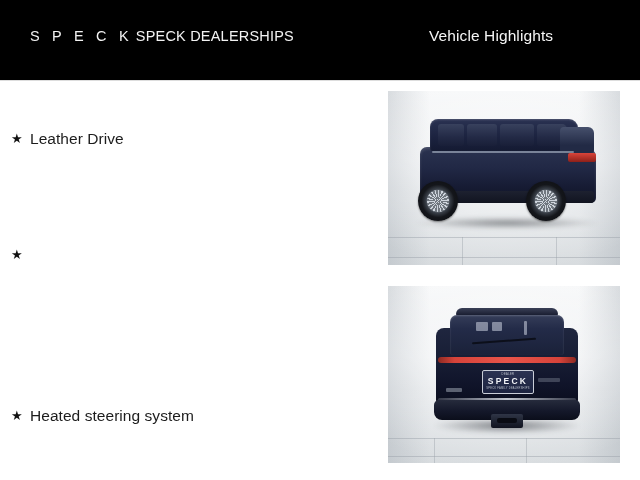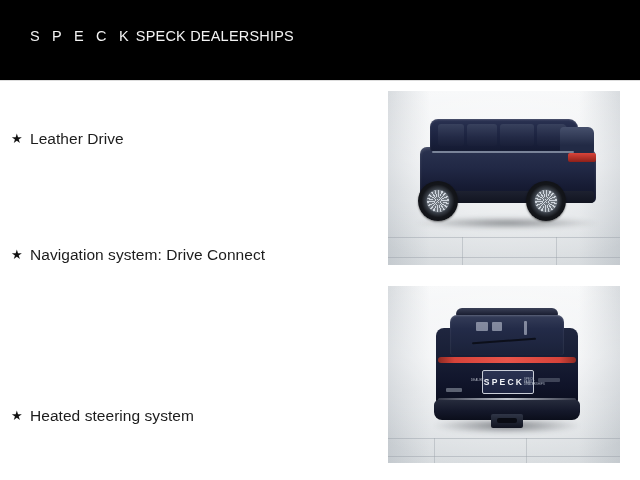--- a/index.html
+++ b/index.html
@@ -336,20 +336,21 @@
   .suv-r .plate {
     position: absolute;
     left: 50px;
     top: 68px;
     width: 50px;
     height: 22px;
     background: linear-gradient(180deg, #2b3352 0%, #1c2340 100%);
     border: 1px solid #c9ced8;
     border-radius: 2px;
     display: flex;
+    flex-direction: column;
     align-items: center;
     justify-content: center;
   }
   .suv-r .plate .ptop {
     font-size: 2.6px;
     color: #c8ccd6;
     letter-spacing: 0.4px;
     line-height: 1;
     margin-bottom: 1px;
   }
@@ -434,36 +435,36 @@
 </style>
 </head>
 <body>
 
 <div class="slide">
 
   <div class="header">
     <div class="brand">
       <span class="mark">S P E C K</span><span class="sub">SPECK DEALERSHIPS</span>
     </div>
+    <div class="header-title">Vehicle Highlights</div>
   </div>
   <div class="header-hairline"></div>
 
   <div class="bullets">
 
     <div class="bullet" id="bullet-0">
       <span class="star">★</span>
       <span class="btext">
         <span class="ln">Leather Drive</span>
       </span>
     </div>
 
     <div class="bullet" id="bullet-1">
       <span class="star">★</span>
       <span class="btext">
-        <span class="ln">Navigation system: Drive Connect</span>
       </span>
     </div>
 
     <div class="bullet" id="bullet-2">
       <span class="star">★</span>
       <span class="btext">
         <span class="ln">Heated steering system</span>
       </span>
     </div>
 

